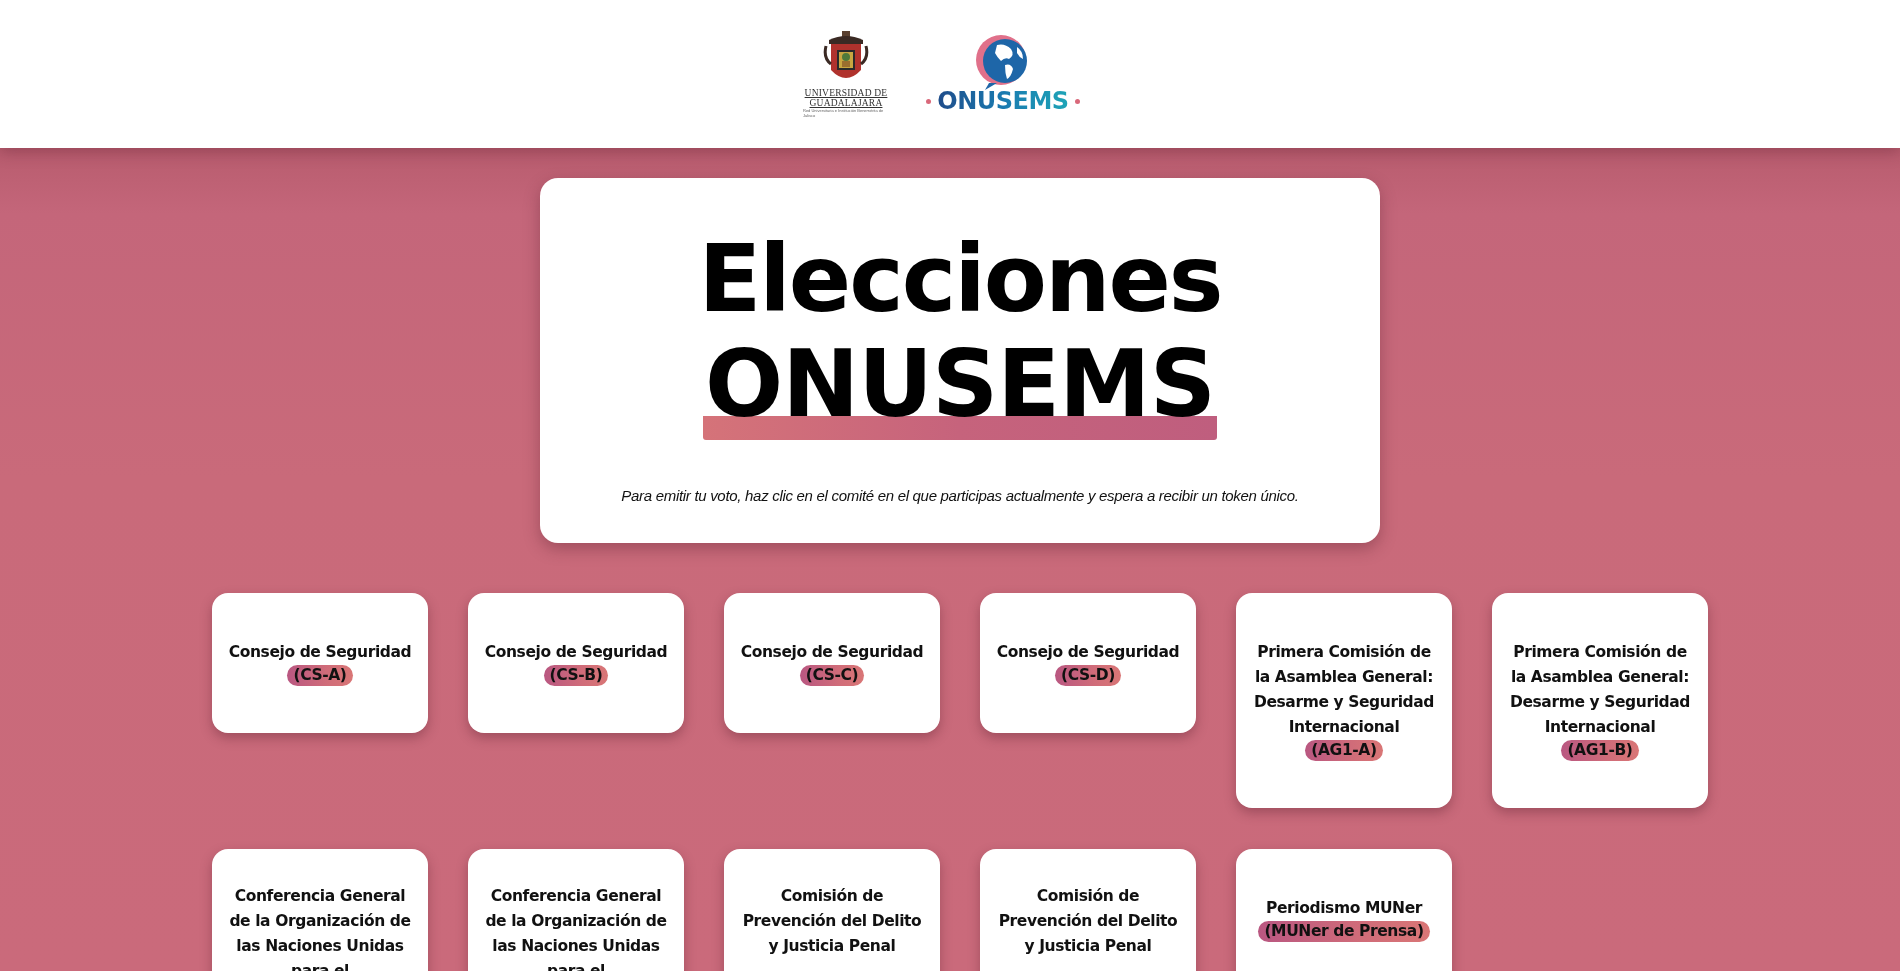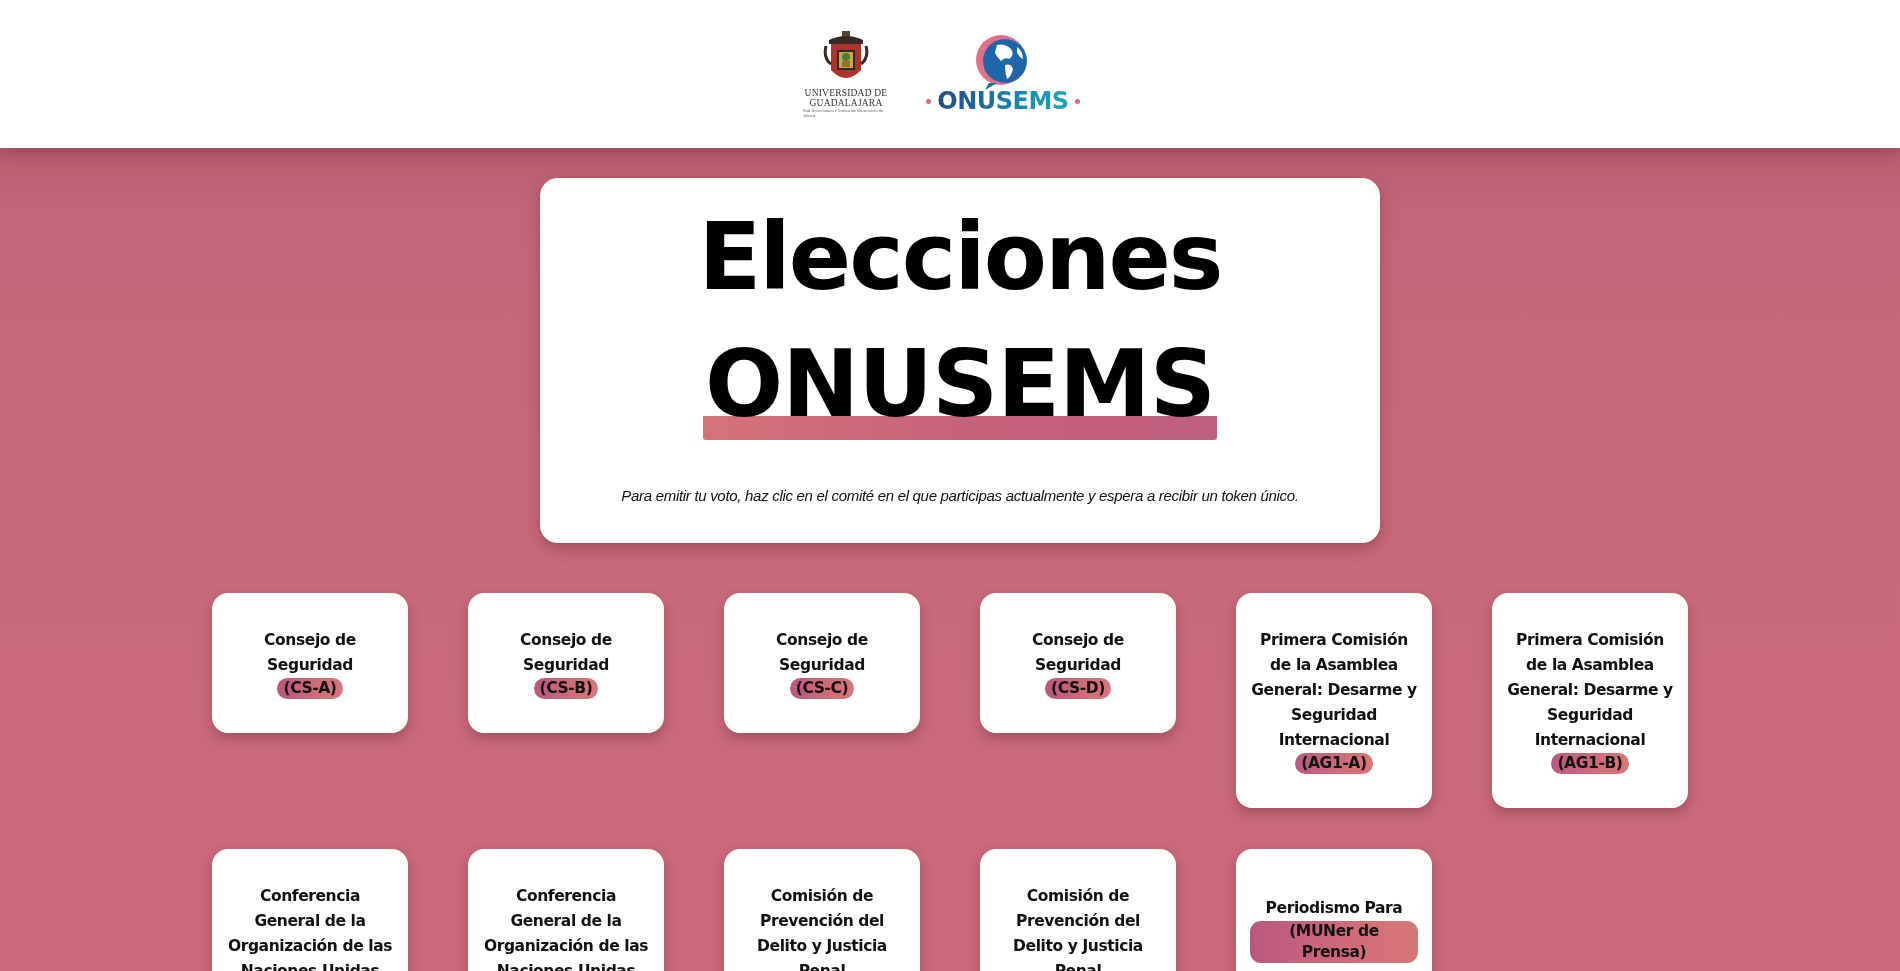--- a/index.html
+++ b/index.html
@@ -12,21 +12,21 @@
     .header {
       position: absolute; left: 0; top: 0; width: 1900px; height: 148px;
       background: #ffffff;
       display: flex; align-items: center; justify-content: center;
       z-index: 2;
       box-shadow: 0 4px 14px rgba(90,30,45,0.35);
     }
     .logos { display: flex; align-items: center; gap: 30px; margin-left: -10px; }
     .logo-udg { width: 86px; height: 88px; display: flex; flex-direction: column; align-items: center; }
     .logo-udg svg { width: 46px; height: 58px; }
-    .udg-text { font-family: "Liberation Serif", serif; font-size: 9.5px; line-height: 10px; color: #333; text-align: left; letter-spacing: 0.2px; }
+    .udg-text { font-family: "Liberation Serif", serif; font-size: 9.5px; line-height: 10px; color: #333; text-align: left; letter-spacing: 0.2px; text-decoration: underline; }
     .udg-sub { font-size: 4px; color: #666; line-height: 5px; }
     .logo-onusems { display: flex; flex-direction: column; align-items: center; width: 168px; }
     .logo-onusems svg { width: 64px; height: 58px; }
     .onusems-word { display: flex; align-items: center; gap: 6px; margin-top: -4px; }
     .onusems-word .dot { width: 5px; height: 5px; border-radius: 50%; background: #d9687a; }
     .onusems-word .txt {
       font-family: "DejaVu Sans", sans-serif; font-weight: bold; font-size: 24px; letter-spacing: -0.5px;
       background: linear-gradient(90deg, #1f4c8a, #1a7ab0, #1ea5b7);
       -webkit-background-clip: text; background-clip: text; color: transparent;
     }
@@ -40,21 +40,21 @@
       background: linear-gradient(180deg, #b85c6e 0%, #c4667a 8%, #c96a7a 40%, #ca6a7b 100%);
     }
 
     .hero {
       position: absolute; left: 540px; top: 178px; width: 840px; height: 365px;
       background: #ffffff; border-radius: 18px;
       box-shadow: 0 6px 16px rgba(80,25,40,0.35);
       text-align: center;
     }
     .hero-title1 {
-      position: absolute; left: 0; right: 0; top: 21px;
+      position: absolute; left: 0; right: 0; top: 43px;
       font-family: "DejaVu Sans", sans-serif; font-weight: bold;
       font-size: 92px; letter-spacing: -2px; color: #000; line-height: 118px;
     }
     .hero-title2-wrap {
       position: absolute; left: 0; right: 0; top: 152px;
       display: flex; justify-content: center;
     }
     .hero-title2 {
       position: relative; display: inline-block;
       font-family: "DejaVu Sans", sans-serif; font-weight: bold;
@@ -68,21 +68,21 @@
     }
     .hero-title2 .word { position: relative; z-index: 1; }
     .hero-sub {
       position: absolute; left: 0; right: 0; top: 309px;
       font-family: "Liberation Sans", sans-serif; font-size: 15px; color: #111;
       letter-spacing: -0.3px;
       font-style: italic;
     }
 
     .card {
-      position: absolute; width: 196px; background: #ffffff; border-radius: 16px;
+      position: absolute; width: 216px; background: #ffffff; border-radius: 16px;
       box-shadow: 0 5px 12px rgba(80,25,40,0.35);
       display: flex; flex-direction: column; align-items: center; justify-content: center;
       text-align: center; cursor: pointer;
       padding: 0 14px;
     }
     .card-name {
       font-family: "DejaVu Sans", sans-serif; font-weight: bold; font-size: 15.5px;
       line-height: 25px; color: #111; letter-spacing: -0.4px;
     }
     .card-tag {
@@ -180,15 +180,15 @@
 <div class="card top" style="left:468px; top:849px; height:200px;">
   <div class="card-name">Conferencia General de la Organización de las Naciones Unidas para el</div>
 </div>
 <div class="card top" style="left:724px; top:849px; height:200px;">
   <div class="card-name">Comisión de Prevención del Delito y Justicia Penal</div>
 </div>
 <div class="card top" style="left:980px; top:849px; height:200px;">
   <div class="card-name">Comisión de Prevención del Delito y Justicia Penal</div>
 </div>
 <div class="card top" style="left:1236px; top:849px; height:200px; padding-top:47px;">
-  <div class="card-name">Periodismo Para</div>
+  <div class="card-name">Periodismo MUNer</div>
   <span class="card-tag">(MUNer de Prensa)</span>
 </div>
 
 </body></html>

